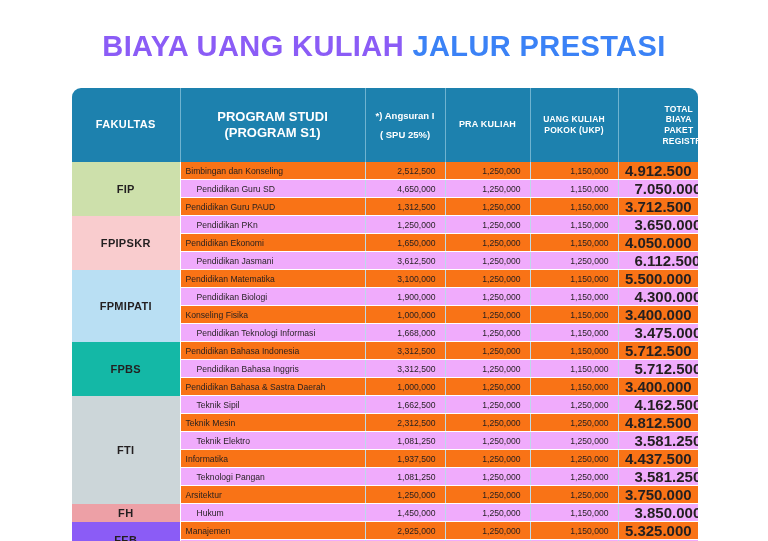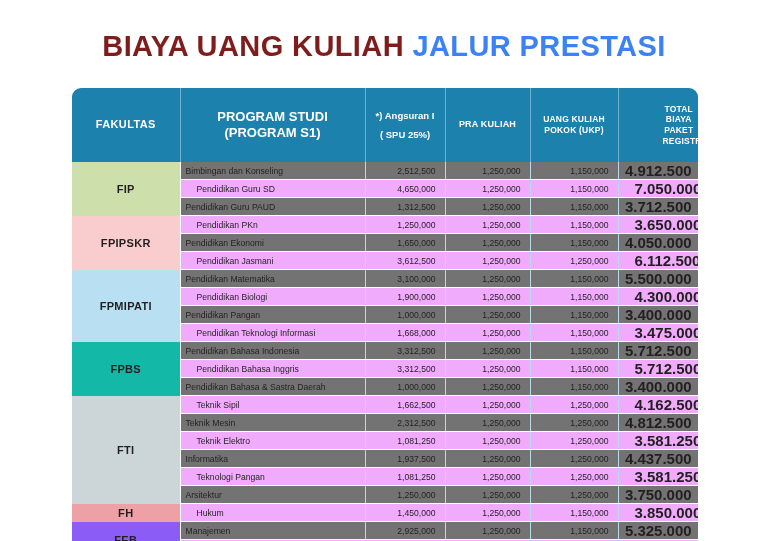--- a/index.html
+++ b/index.html
@@ -15,21 +15,21 @@
   #title-area {
     position: absolute; left: 0; top: 30px; width: 768px;
     text-align: center;
   }
   .title-text {
     font-size: 29px;
     font-weight: bold;
     letter-spacing: 0.4px;
     white-space: nowrap;
   }
-  .title-main { color: #7f1d1d; }
+  .title-main { color: #8b5cf6; }
   .title-accent { color: #3b82f6; }
 
   
   #table-wrap {
     position: absolute;
     left: 72px; top: 88px;
     width: 626px;
   }
   table#fee-table {
     width: 626px;
@@ -70,21 +70,21 @@
   
   tbody td {
     height: 16.2px;
     font-size: 8.6px;
     color: #231f20;
     padding: 0 5px;
     border-bottom: 1px solid #ffffff;
     white-space: nowrap;
     overflow: hidden;
   }
-  tbody tr.odd  td.data { background: #737373; }
+  tbody tr.odd  td.data { background: #f97316; }
   tbody tr.even td.data { background: #f0abfc; padding-left: 16px; }
 
   td.prodi { text-align: left;  border-right: 1px solid #bcd9e8; }
   td.num   { text-align: right; border-right: 1px solid #bcd9e8; padding-right: 9px; }
   td.total { text-align: center; font-weight: bold; font-size: 15px; }
 
   td.fak {
     text-align: center;
     font-weight: bold;
     font-size: 11px;
@@ -198,21 +198,21 @@
             <td class="total data">5.500.000</td>
           </tr>
           <tr class="even">
             <td class="prodi data">Pendidikan Biologi</td>
             <td class="num data">1,900,000</td>
             <td class="num data">1,250,000</td>
             <td class="num data">1,150,000</td>
             <td class="total data">4.300.000</td>
           </tr>
           <tr class="odd">
-            <td class="prodi data">Pendidikan Pangan</td>
+            <td class="prodi data">Konseling Fisika</td>
             <td class="num data">1,000,000</td>
             <td class="num data">1,250,000</td>
             <td class="num data">1,150,000</td>
             <td class="total data">3.400.000</td>
           </tr>
           <tr class="even">
             <td class="prodi data">Pendidikan Teknologi Informasi</td>
             <td class="num data">1,668,000</td>
             <td class="num data">1,250,000</td>
             <td class="num data">1,150,000</td>

